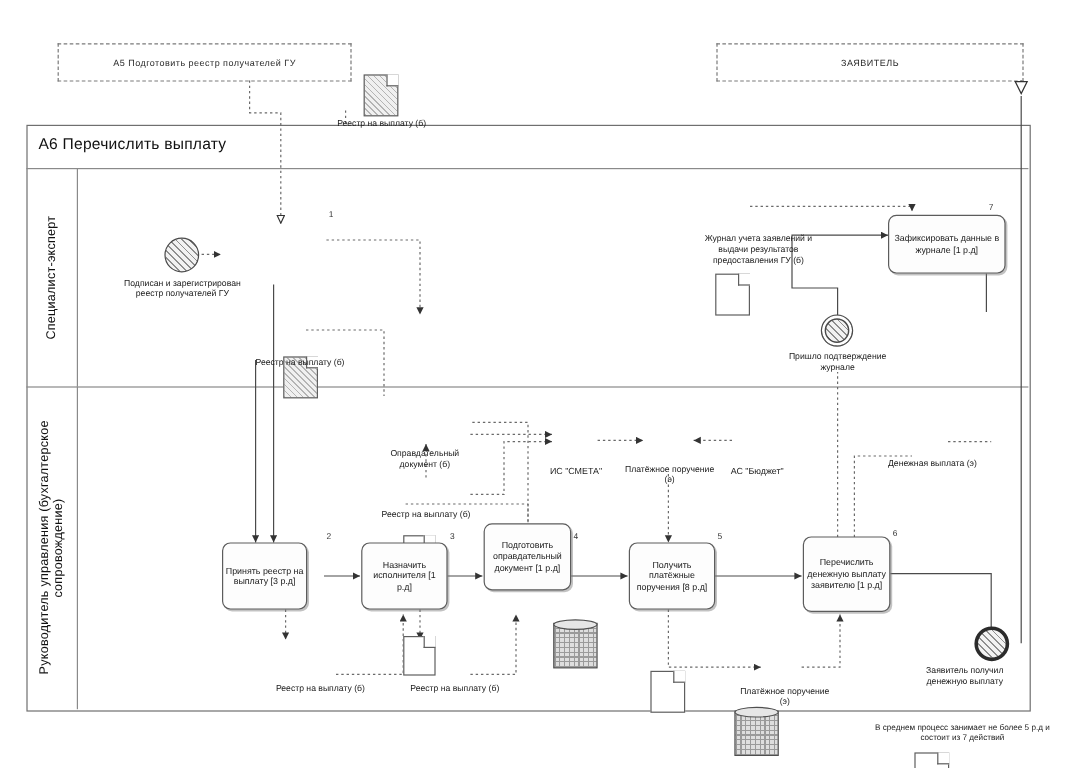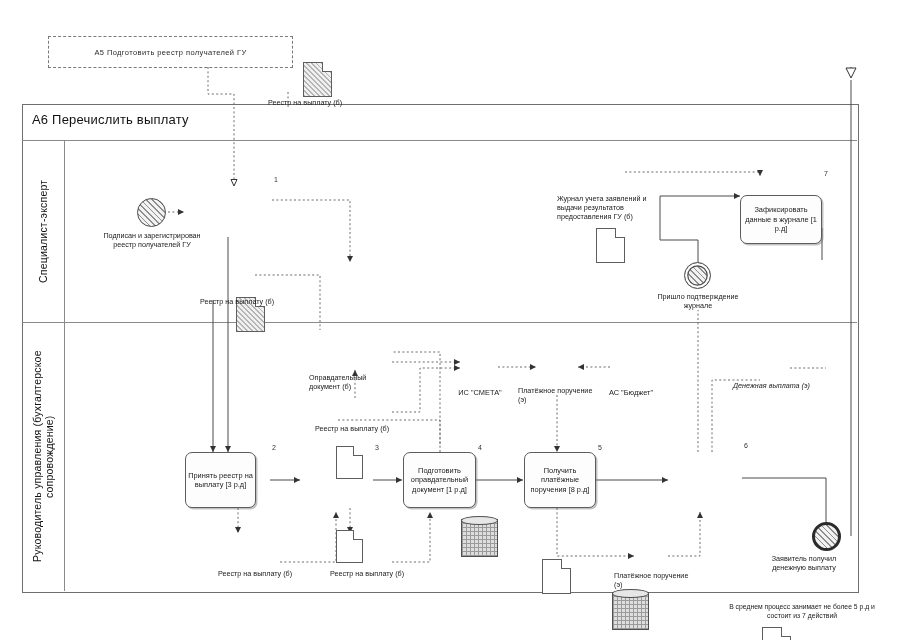--- a/index.html
+++ b/index.html
@@ -121,20 +121,21 @@
     right: -1px;
     top: -1px;
     width: 9px;
     height: 9px;
     background: #ffffff;
     border-left: 1px solid #5e5e5e;
     border-bottom: 1px solid #5e5e5e;
   }
   .doc-caption {
     font-size: 7.2px;
+    text-align: center;
     line-height: 1.25;
     color: #1a1a1a;
   }
 
   
   .store {
     position: relative;
     border: 1px solid #4f4f4f;
     border-radius: 0;
     box-sizing: border-box;
@@ -172,20 +173,23 @@
 </style>
 </head>
 <body>
 
 <div id="canvas">
 
   <div class="abs pool-ext" style="left:48px; top:36px; width:243px; height:30px;">
     <span>А5 Подготовить реестр получателей ГУ</span>
   </div>
 
+  <div class="abs pool-ext" style="left:597px; top:36px; width:254px; height:30px;">
+    <span>ЗАЯВИТЕЛЬ</span>
+  </div>
 
   <div class="abs pool-main" style="left:22px; top:104px; width:835px; height:487px;"></div>
 
   <div class="abs pool-title" style="left:32px; top:112px; width:300px;">А6 Перечислить выплату</div>
 
   <div class="abs pool-divider" style="left:22px; top:140px; width:835px;"></div>
 
   <div class="abs pool-divider" style="left:22px; top:322px; width:835px;"></div>
 
   <div class="abs lane-sep" style="left:22px; top:140px; width:42px; height:182px;"></div>
@@ -282,23 +286,23 @@
 
   <div class="abs ev ev-start" style="left:137px; top:198px; width:29px; height:29px;"></div>
   <div class="abs ev-caption" style="left:103px; top:231px; width:98px;">Подписан и зарегистрирован реестр получателей ГУ</div>
 
   <div class="abs task-num" style="left:274px; top:176px;">1</div>
 
   <div class="abs doc" style="left:236px; top:262px; width:29px; height:35px;"></div>
   <div class="abs doc-caption" style="left:200px; top:297px; width:100px;">Реестр на выплату (б)</div>
 
   <div class="abs doc plain" style="left:596px; top:158px; width:29px; height:35px;"></div>
-  <div class="abs doc-caption" style="left:557px; top:194px; width:108px;">Журнал учета заявлений и выдачи результатов предоставления ГУ (б)</div>
-
-  <div class="abs task" style="left:740px; top:179px; width:82px; height:49px;margin-top:16px;">
+  <div class="abs doc-caption" style="left:578px; top:194px; width:108px;">Журнал учета заявлений и выдачи результатов предоставления ГУ (б)</div>
+
+  <div class="abs task" style="left:740px; top:179px; width:98px; height:49px;">
     <span>Зафиксировать данные в журнале [1 р.д]</span>
   </div>
   <div class="abs task-num" style="left:824px; top:170px;">7</div>
 
   <div class="abs ev ev-inter" style="left:684px; top:262px; width:27px; height:27px;"></div>
   <div class="abs ev-caption" style="left:651px; top:292px; width:94px;">Пришло подтверждение журнале</div>
 
   <div class="abs doc plain" style="left:336px; top:341px; width:27px; height:33px;"></div>
   <div class="abs doc-caption" style="left:309px; top:373px; width:90px;">Оправдательный документ (б)</div>
 
@@ -312,39 +316,45 @@
 
   <div class="abs doc plain" style="left:542px; top:350px; width:29px; height:35px;"></div>
   <div class="abs doc-caption" style="left:518px; top:386px; width:80px;">Платёжное поручение (э)</div>
 
   <div class="abs store" style="left:612px; top:348px; width:37px; height:38px;">
     <span class="store-top"></span>
   </div>
   <div class="abs store-caption" style="left:593px; top:388px; width:76px;">АС "Бюджет"</div>
 
   <div class="abs doc plain" style="left:762px; top:345px; width:29px; height:35px;"></div>
-  <div class="abs doc-caption" style="left:733px; top:381px; width:88px;font-style:italic;">Денежная выплата (э)</div>
+  <div class="abs doc-caption" style="left:733px; top:381px; width:88px;">Денежная выплата (э)</div>
 
   <div class="abs task" style="left:185px; top:452px; width:71px; height:56px;">
     <span>Принять реестр на выплату [3 р.д]</span>
   </div>
   <div class="abs task-num" style="left:272px; top:444px;">2</div>
 
+  <div class="abs task" style="left:301px; top:452px; width:72px; height:56px;">
+    <span>Назначить исполнителя [1 р.д]</span>
+  </div>
   <div class="abs task-num" style="left:375px; top:444px;">3</div>
 
-  <div class="abs task" style="left:403px; top:452px; width:73px; height:56px;">
+  <div class="abs task" style="left:403px; top:436px; width:73px; height:56px;">
     <span>Подготовить оправдательный документ [1 р.д]</span>
   </div>
   <div class="abs task-num" style="left:478px; top:444px;">4</div>
 
   <div class="abs task" style="left:524px; top:452px; width:72px; height:56px;">
     <span>Получить платёжные поручения [8 р.д]</span>
   </div>
   <div class="abs task-num" style="left:598px; top:444px;">5</div>
 
+  <div class="abs task" style="left:669px; top:447px; width:73px; height:63px;">
+    <span>Перечислить денежную выплату заявителю [1 р.д]</span>
+  </div>
   <div class="abs task-num" style="left:744px; top:442px;">6</div>
 
   <div class="abs doc-caption" style="left:218px; top:569px; width:98px;">Реестр на выплату (б)</div>
 
   <div class="abs doc-caption" style="left:330px; top:569px; width:98px;">Реестр на выплату (б)</div>
 
   <div class="abs doc-caption" style="left:614px; top:571px; width:80px;">Платёжное поручение (э)</div>
 
   <div class="abs ev ev-end" style="left:812px; top:522px; width:29px; height:29px;"></div>
   <div class="abs ev-caption" style="left:754px; top:554px; width:100px;">Заявитель получил денежную выплату</div>

